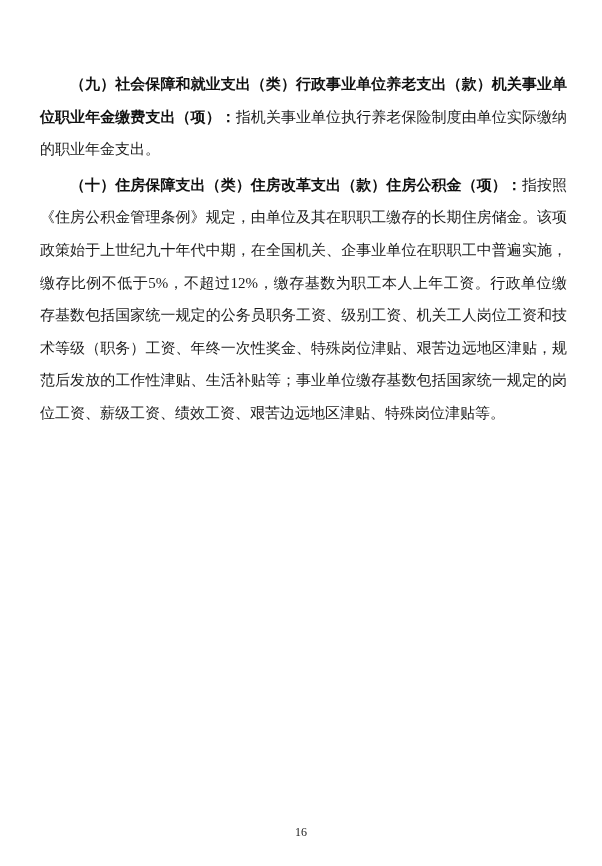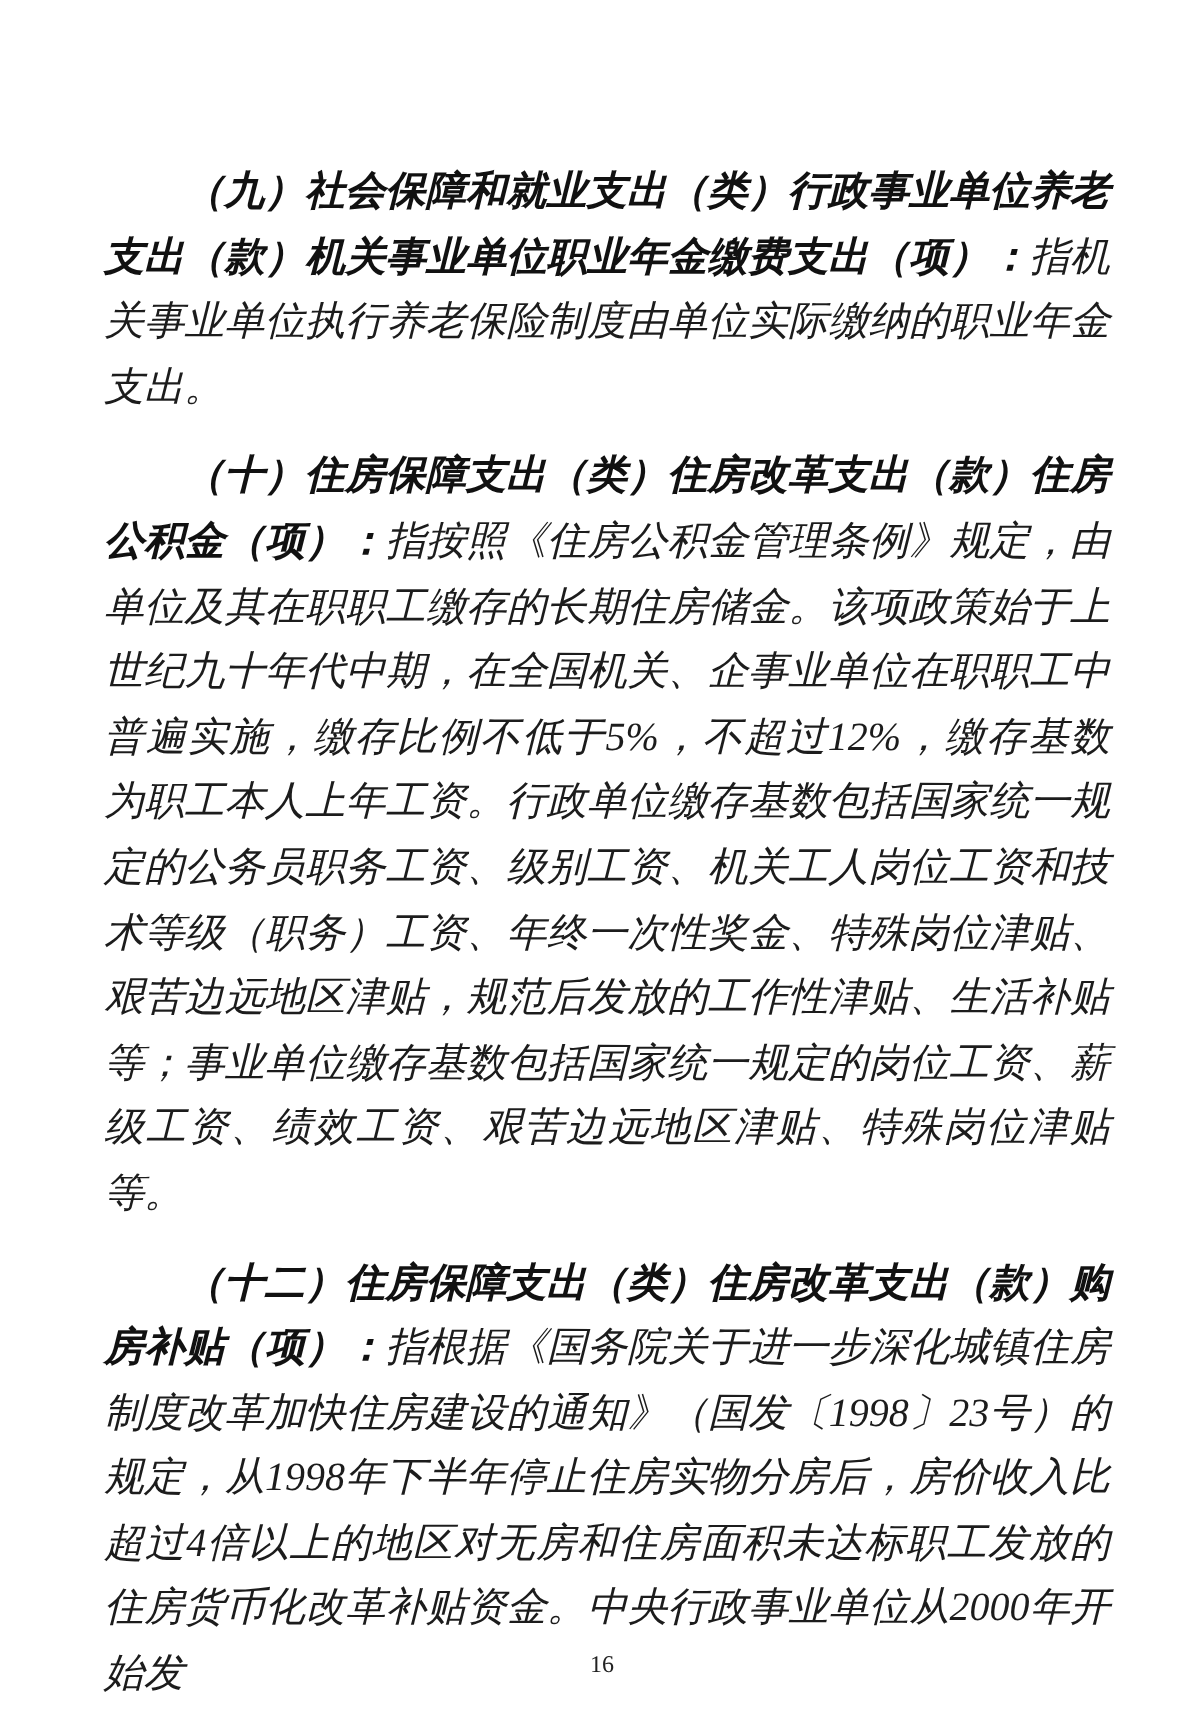--- a/index.html
+++ b/index.html
@@ -16,28 +16,27 @@
     font-family: "Liberation Serif", "DejaVu Serif", serif;
     color: #1c1c1c;
   }
   .content {
     position: absolute;
     top: 68px;
     left: 40px;
     width: 527px;
   }
   .para {
-    margin: 12px;
+    margin: 0;
     padding: 0;
-    font-size: 20px;
+    font-size: 15px;
     line-height: 32.6px;
     text-align: justify;
     text-justify: inter-ideograph;
     text-indent: 2em;
-    font-style: italic;
   }
   .para + .para {
     margin-top: 3px;
   }
   .para strong {
     font-weight: 700;
     color: #111111;
   }
   .page-number {
     position: absolute;
@@ -54,18 +53,17 @@
 <body>
 
 <div class="page">
   <div class="content">
 
     <p class="para"><strong>（九）社会保障和就业支出（类）行政事业单位养老支出（款）机关事业单位职业年金缴费支出（项）：</strong><span>指机关事业单位执行养老保险制度由单位实际缴纳的职业年金支出。</span></p>
 
     <p class="para"><strong>（十）住房保障支出（类）住房改革支出（款）住房公积金（项）：</strong><span>指按照《住房公积金管理条例》规定，由单位及其在职职工缴存的长期住房储金。该项政策始于上世纪九十年代中期，在全国机关、企事业单位在职职工中普遍实施，缴存比例不低于5%，不超过12%，缴存基数为职工本人上年工资。行政单位缴存基数包括国家统一规定的公务员职务工资、级别工资、机关工人岗位工资和技术等级（职务）工资、年终一次性奖金、特殊岗位津贴、艰苦边远地区津贴，规范后发放的工作性津贴、生活补贴等；事业单位缴存基数包括国家统一规定的岗位工资、薪级工资、绩效工资、艰苦边远地区津贴、特殊岗位津贴等。</span></p>
 
 
-    <p class="para"><strong>（十二）住房保障支出（类）住房改革支出（款）购房补贴（项）：</strong><span>指根据《国务院关于进一步深化城镇住房制度改革加快住房建设的通知》（国发〔1998〕23号）的规定，从1998年下半年停止住房实物分房后，房价收入比超过4倍以上的地区对无房和住房面积未达标职工发放的住房货币化改革补贴资金。中央行政事业单位从2000年开始发</span></p>
 
   </div>
 
   <div class="page-number">16</div>
 </div>
 
 </body></html>

